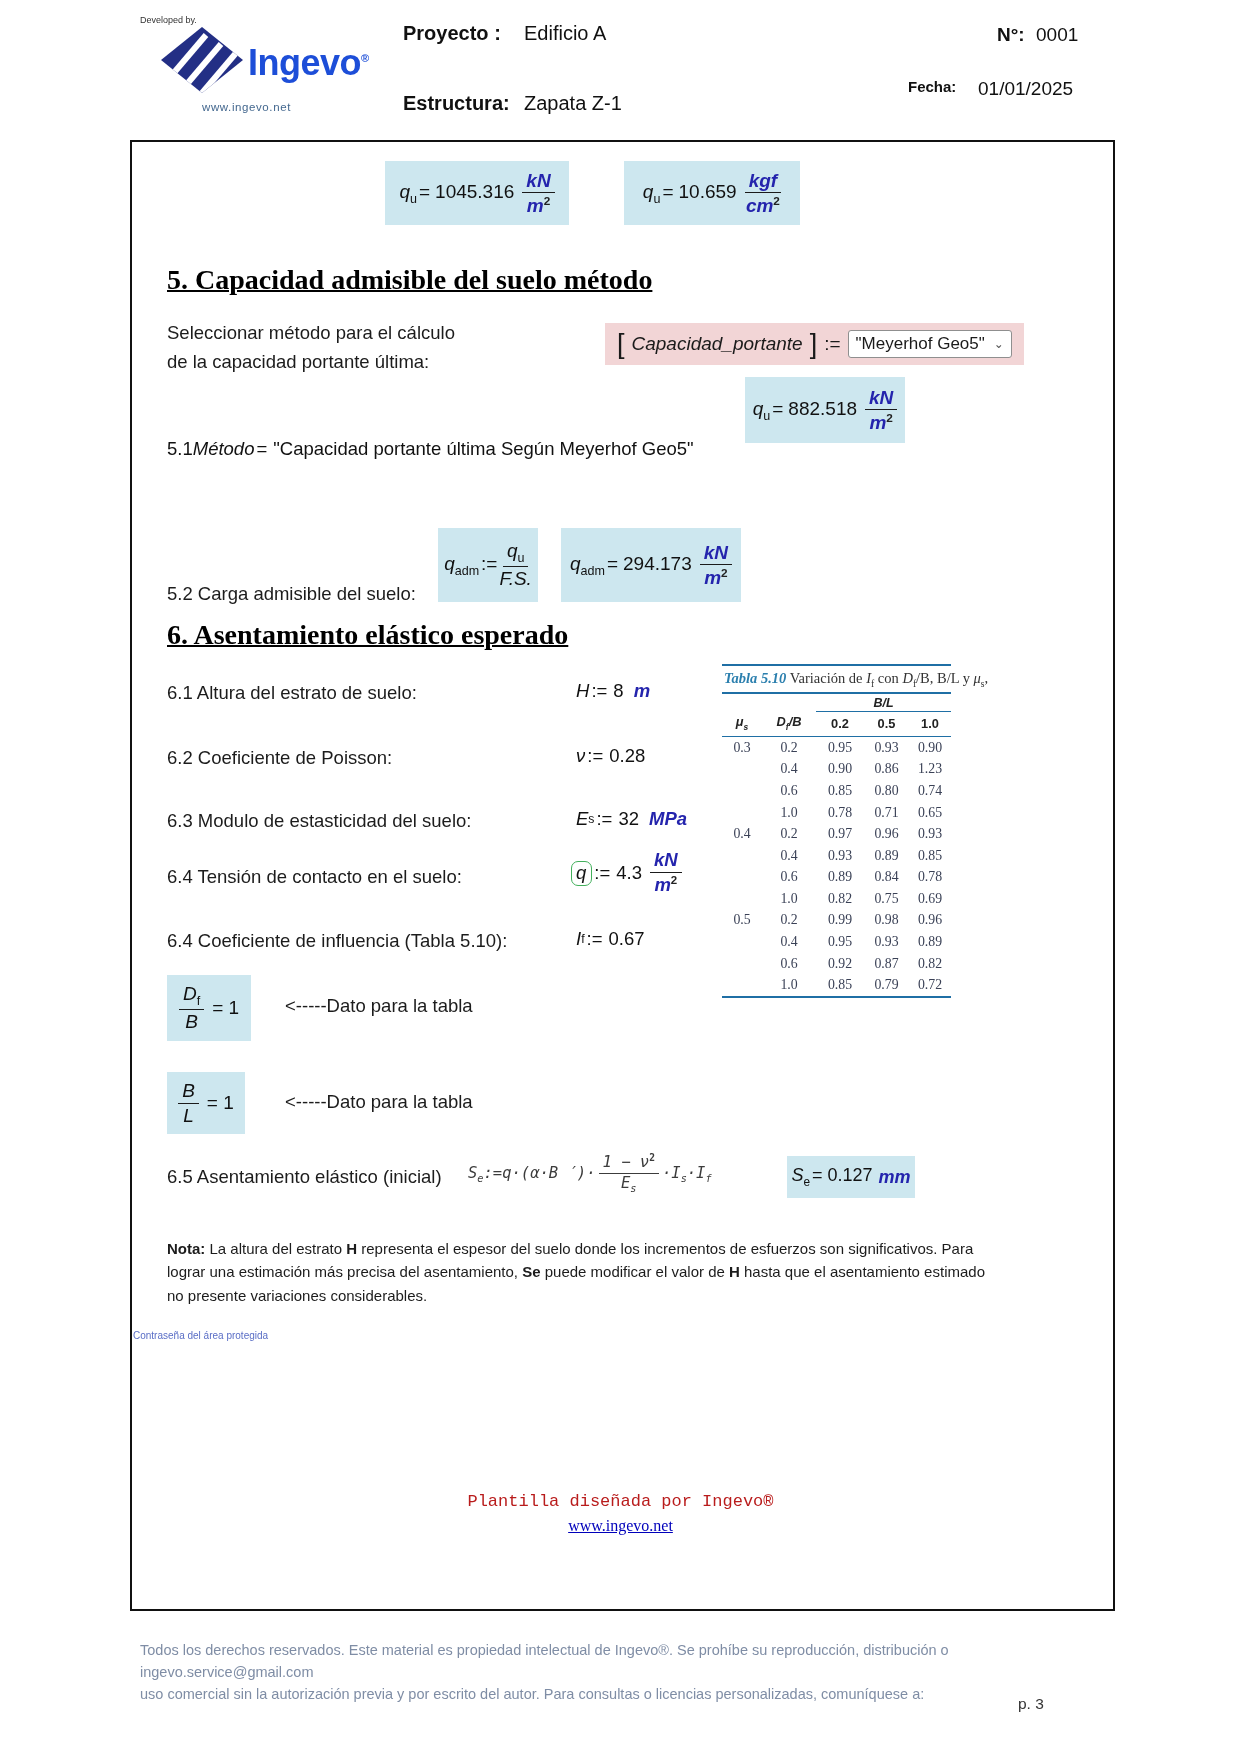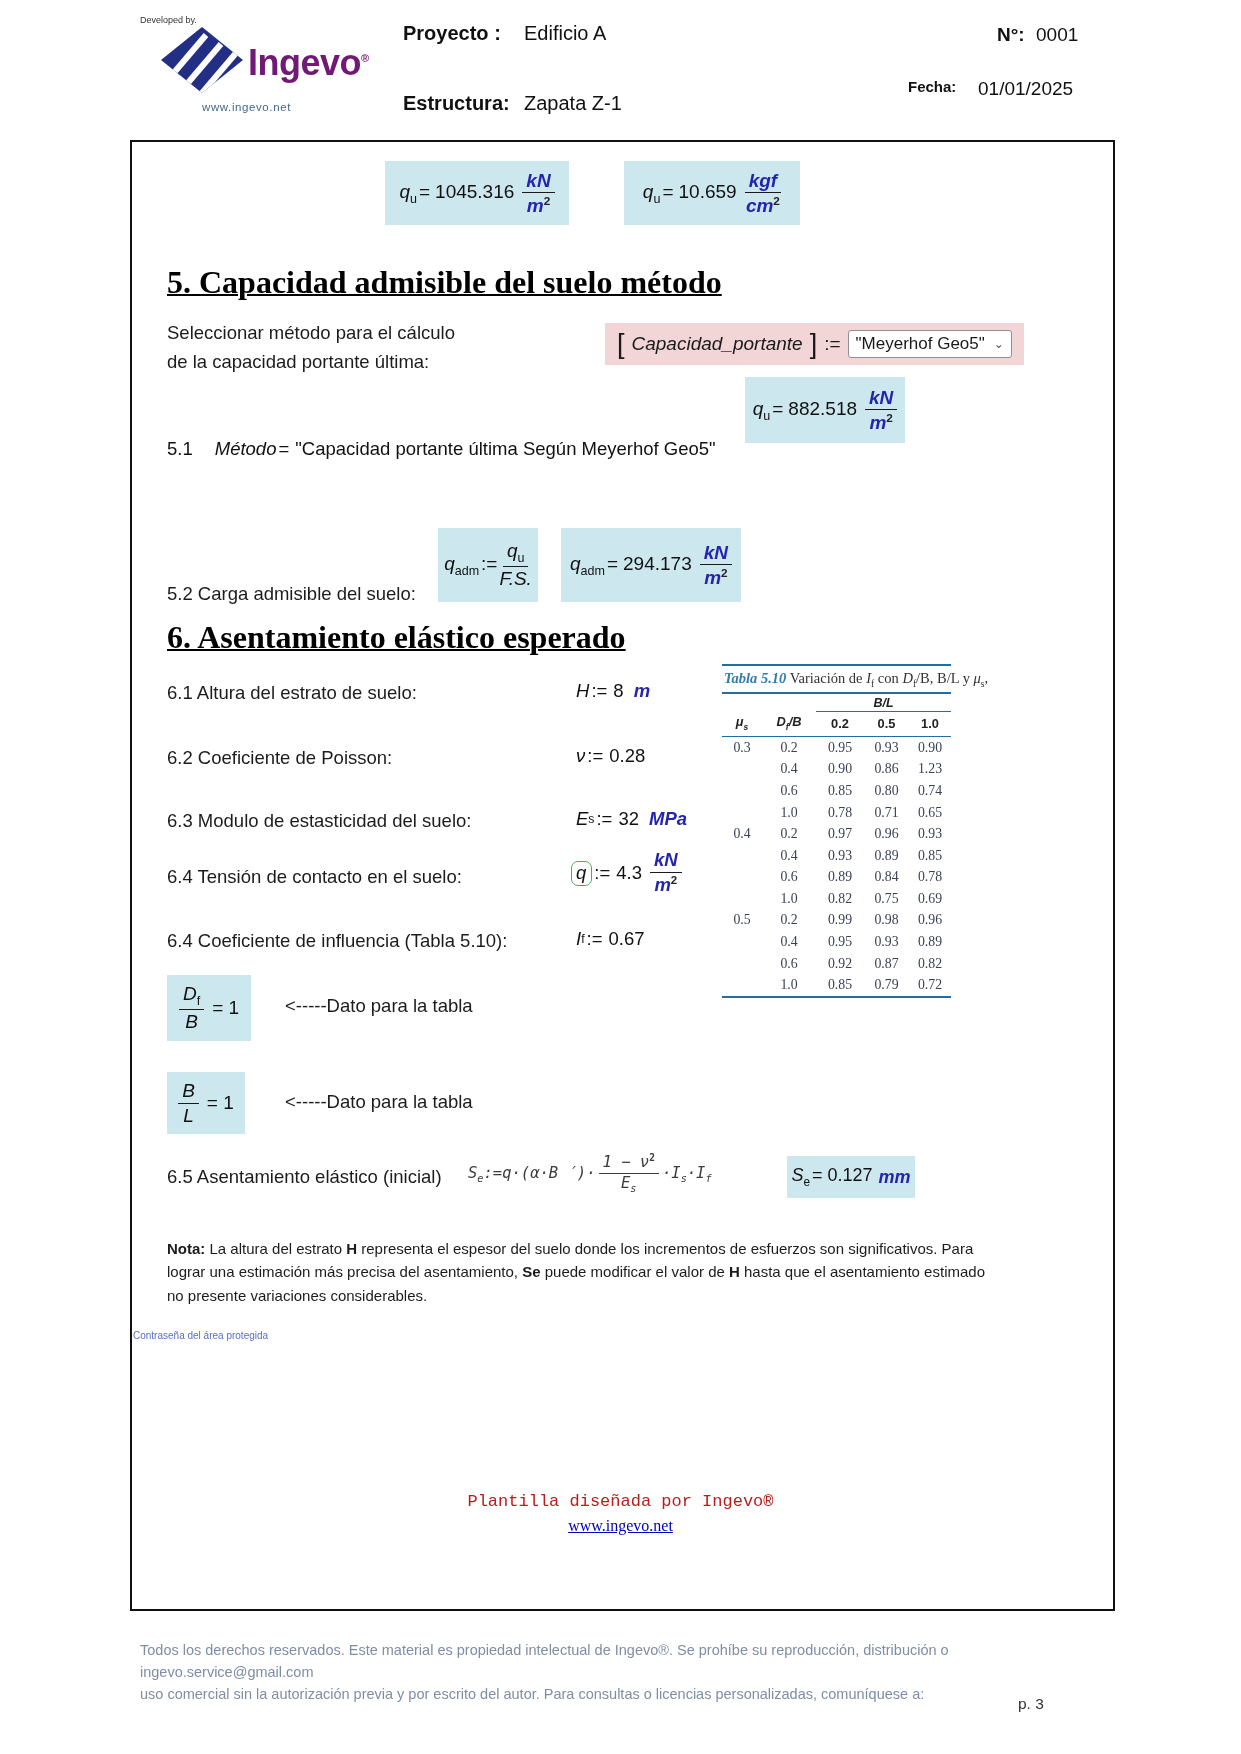--- a/index.html
+++ b/index.html
@@ -5,21 +5,21 @@
   html,body{margin:0;padding:0;background:#fff;}
   .page{position:relative;width:1141px;height:1754px;background:#fff;overflow:hidden;
         font-family:"Liberation Sans",sans-serif;color:#1a1a1a;padding-left:28px;}
   .abs{position:absolute;}
   i{font-style:italic;}
   sub{font-size:0.66em;}
   sup{font-size:0.62em;}
 
   
   .devby{font-size:9px;color:#333;}
-  .brand{font-size:36px;font-weight:bold;color:#701a75;letter-spacing:-0.5px;}
+  .brand{font-size:36px;font-weight:bold;color:#1d4ed8;letter-spacing:-0.5px;}
   .brand sup{font-size:11px;}
   .site{font-size:11.5px;color:#44688f;letter-spacing:0.6px;}
   .hlabel{font-size:20px;font-weight:bold;color:#111;}
   .hvalue{font-size:20px;color:#111;}
 
   
   .docbox{left:130px;top:140px;width:981px;height:1467px;border:2px solid #111;}
 
   
   .resbox{position:absolute;background:#cde7ef;display:flex;align-items:center;justify-content:center;
@@ -30,21 +30,21 @@
   .frac .fbot{padding-top:1px;}
   .u{color:#2424ad;font-weight:bold;font-style:italic;}
   .exp{font-size:0.62em;color:#222;font-style:normal;font-weight:600;vertical-align:super;}
   .lbl{font-size:18.5px;color:#1c1c1c;white-space:nowrap;}
   .mx{font-size:18.5px;color:#111;white-space:nowrap;display:flex;align-items:center;}
   .mx .op{margin:0 6px 0 2px;}
   .unit-sa{color:#2424ad;font-weight:bold;font-style:italic;margin-left:10px;}
   .gbox{border:1.5px solid #43b05c;border-radius:7px;padding:0 5px 1px 4px;}
 
   
-  .h5,.h6{font-family:"Liberation Serif","DejaVu Serif",serif;font-weight:bold;font-size:32px;color:#000;
+  .h5,.h6{font-family:"Liberation Serif","DejaVu Serif",serif;font-weight:bold;font-size:28px;color:#000;
           text-decoration:underline;text-decoration-thickness:2px;white-space:nowrap;}
 
   
   .combo{position:absolute;background:#f2d5d6;display:flex;align-items:center;padding:0 12px;gap:7px;font-size:19px;}
   .combo .brk{font-size:27px;font-weight:300;line-height:1;}
   .combo .select{background:#fff;border:1px solid #8f8f8f;border-radius:3px;padding:3px 7px 3px 7px;
                  display:flex;align-items:center;gap:9px;font-size:17px;cursor:pointer;}
   .chev{font-size:12px;color:#555;line-height:1;}
 
   
@@ -145,21 +145,21 @@
     <span class="brk">]</span>
     <span>:=</span>
     <span class="select">
       <span>"Meyerhof Geo5"</span>
       <span class="chev">⌄</span>
     </span>
   </div>
 
   <div class="abs mx" style="left:167px;top:438px;">
     <span>5.1</span>
-    <i style="margin-left:22px;">Método</i>
+    <i style="">Método</i>
     <span class="op">=</span>
     <span>"Capacidad portante última Según Meyerhof Geo5"</span>
   </div>
 
   <div class="resbox me" style="left:745px;top:377px;width:160px;height:66px;">
     <span><i>q</i><sub>u</sub><span class="op">=</span><span>882.518</span></span>
     <span class="frac">
       <span class="ftop"><span class="u">kN</span></span>
       <span class="fbot"><span class="u">m</span><sup class="exp">2</sup></span>
     </span>

